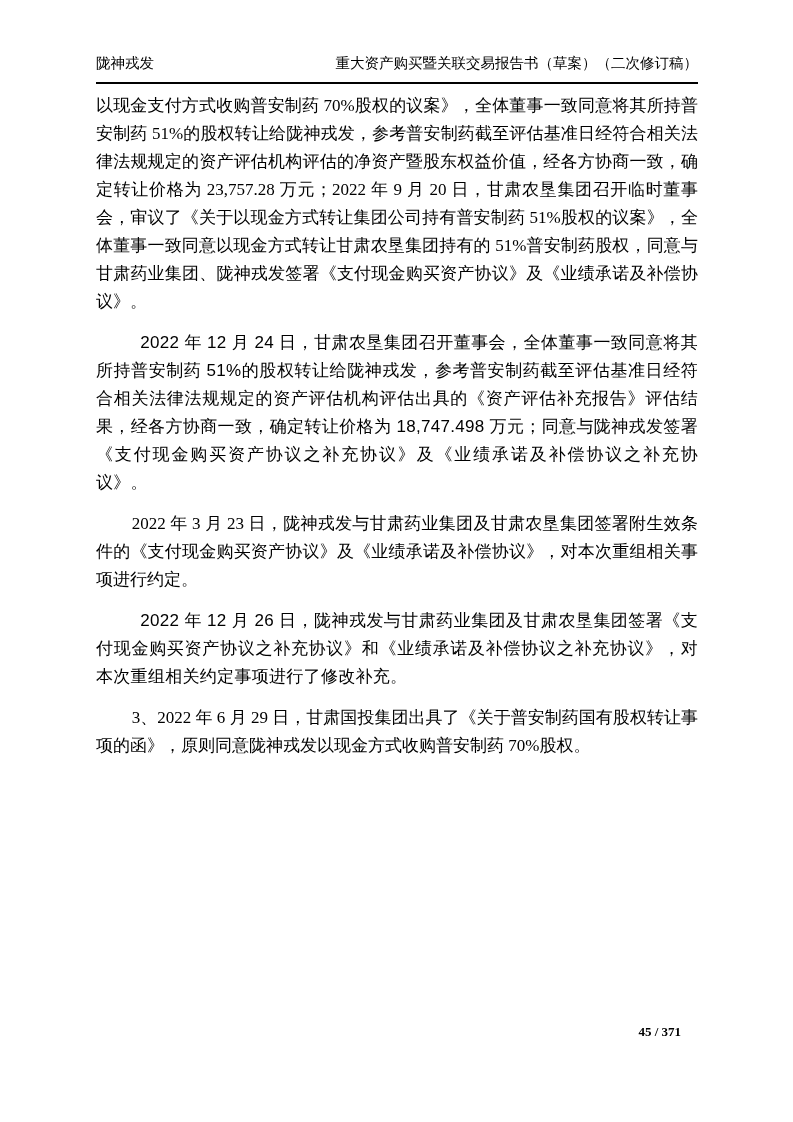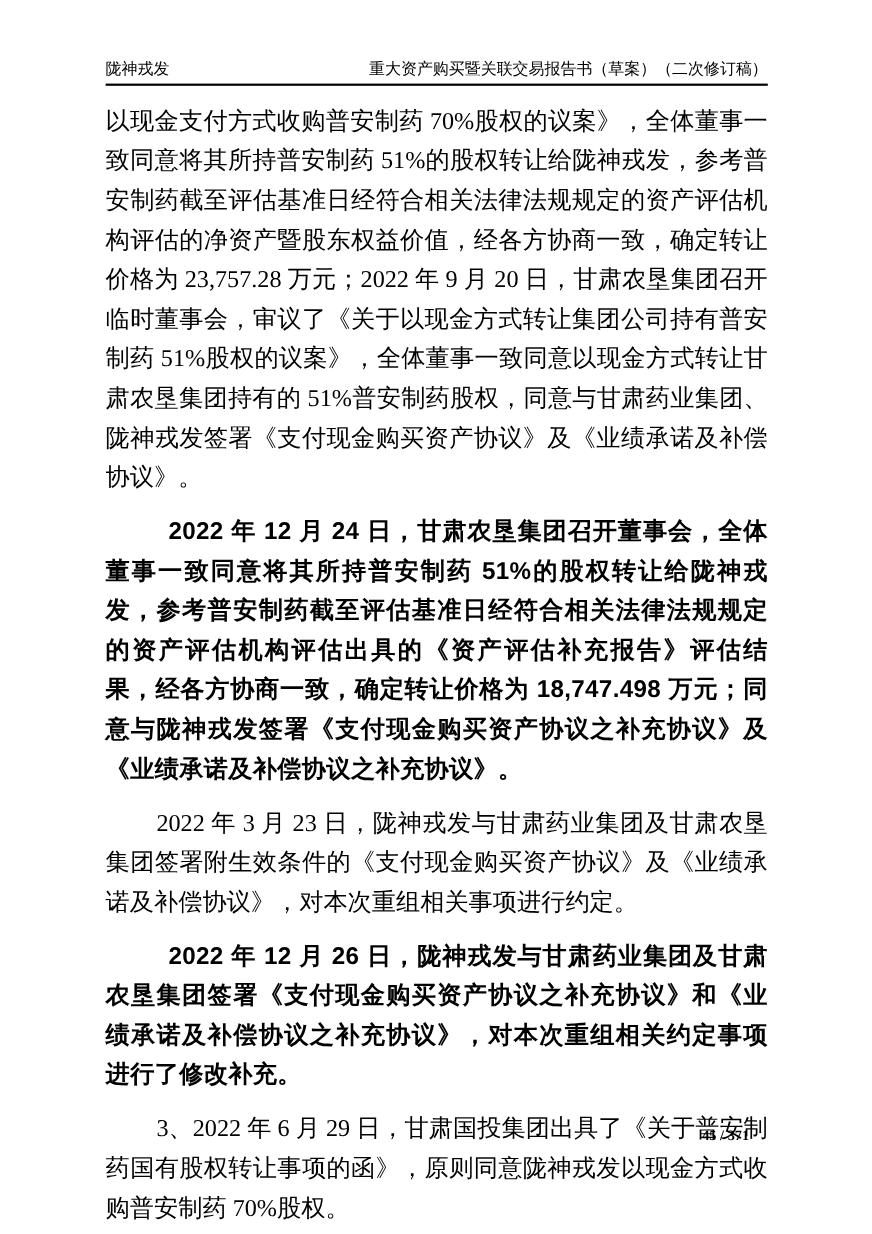--- a/index.html
+++ b/index.html
@@ -20,44 +20,44 @@
     position: absolute;
     left: 96px;
     width: 602px;
     top: 54px;
     display: flex;
     justify-content: space-between;
     align-items: flex-end;
     font-size: 14.5px;
     line-height: 1.3;
     border-bottom: 2px solid #000000;
-    padding-bottom: 3px;
+    padding-bottom: 9px;
   }
   .header .left-title { white-space: nowrap; }
   .header .right-title { white-space: nowrap; }
   .body-text {
     position: absolute;
     left: 96px;
     width: 602px;
     top: 92px;
   }
   .body-text p {
     margin: 0 0 13px 0;
-    font-size: 22px;
-    line-height: 36px;
+    font-size: 17px;
+    line-height: 28px;
     text-align: justify;
     text-indent: 2.1em;
     word-break: break-all;
   }
   .body-text p.no-indent {
     text-indent: 0;
   }
   .body-text p.emphasis {
     font-family: "Liberation Sans", sans-serif;
-    font-weight: 700;
+    font-weight: 400;
     text-indent: 2.6em;
     letter-spacing: 0.3px;
   }
   .footer {
     position: absolute;
     top: 1024px;
     right: 112px;
     font-size: 13px;
     font-weight: 700;
     font-family: "Liberation Serif", serif;

